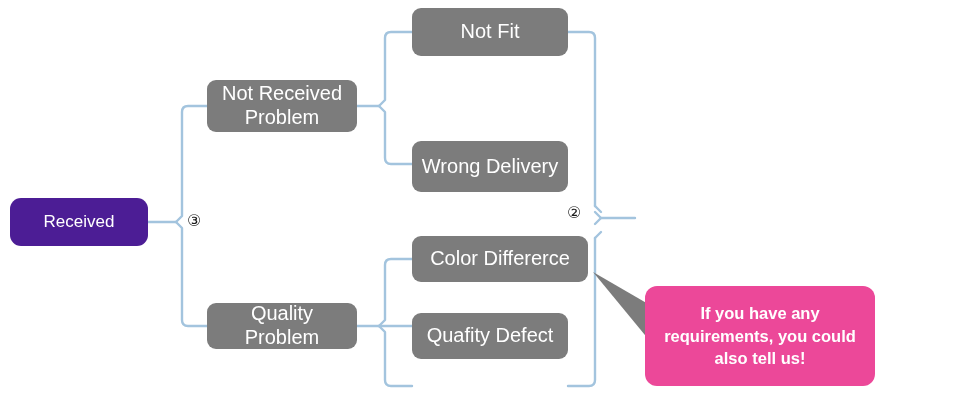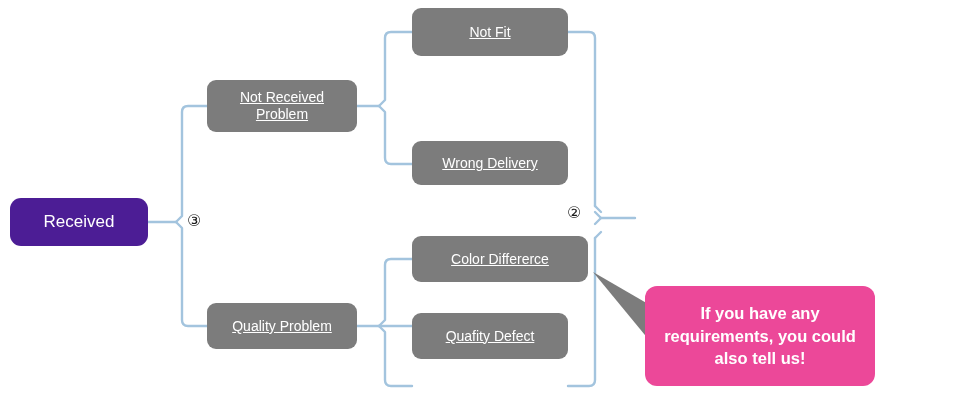--- a/index.html
+++ b/index.html
@@ -39,22 +39,21 @@
     padding: 2px 8px;
     z-index: 3;
   }
   .node.start {
     background: #4c1d95;
     border-radius: 11px;
     font-size: 17px;
   }
   .node.gray {
     background: #7C7C7C;
-    font-size: 14px;
-    text-decoration: underline;
+    font-size: 20px;
   }
   .marker {
     position: absolute;
     color: #1a1a1a;
     font-size: 16px;
     font-family: "DejaVu Sans", sans-serif;
     line-height: 1;
     z-index: 4;
   }
   .callout {
@@ -135,21 +134,21 @@
   </div>
 
   <div class="node gray" style="left:207px; top:303px; width:150px; height:46px;">
     <span>Quality Problem</span>
   </div>
 
   <div class="node gray" style="left:412px; top:8px; width:156px; height:48px;">
     <span>Not Fit</span>
   </div>
 
-  <div class="node gray" style="left:412px; top:141px; width:156px; height:44px;">
+  <div class="node gray" style="left:412px; top:141px; width:156px; height:51px;">
     <span>Wrong Delivery</span>
   </div>
 
   <div class="node gray" style="left:412px; top:236px; width:176px; height:46px;">
     <span>Color Differerce</span>
   </div>
 
   <div class="node gray" style="left:412px; top:303px; width:156px; height:46px;margin-top:10px;">
     <span>Quafity Defect</span>
   </div>

